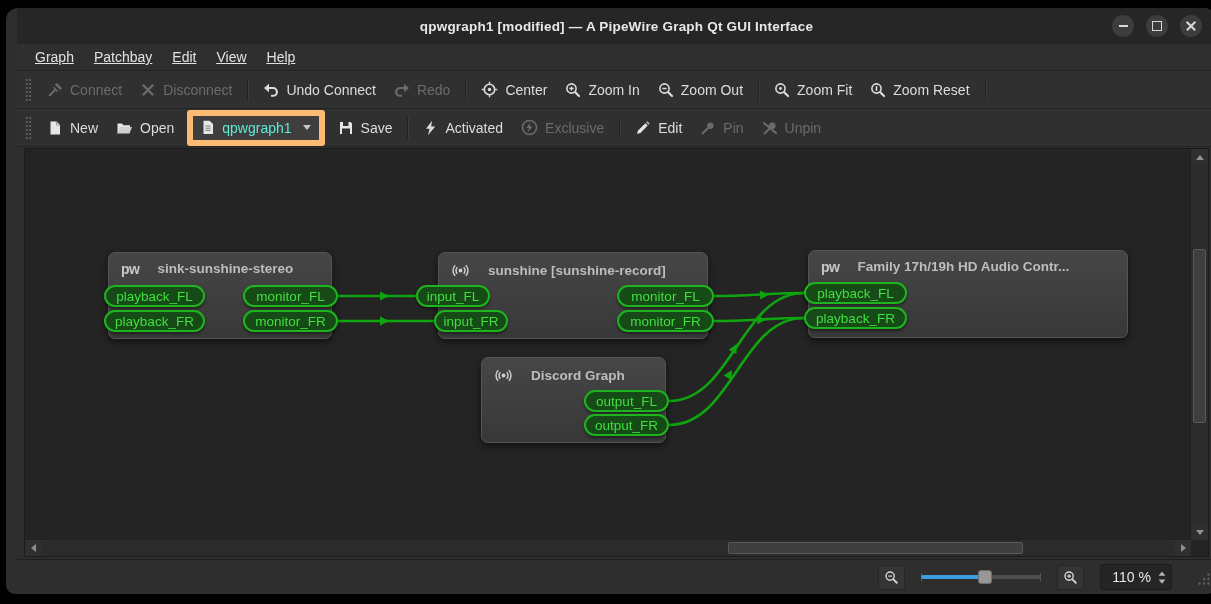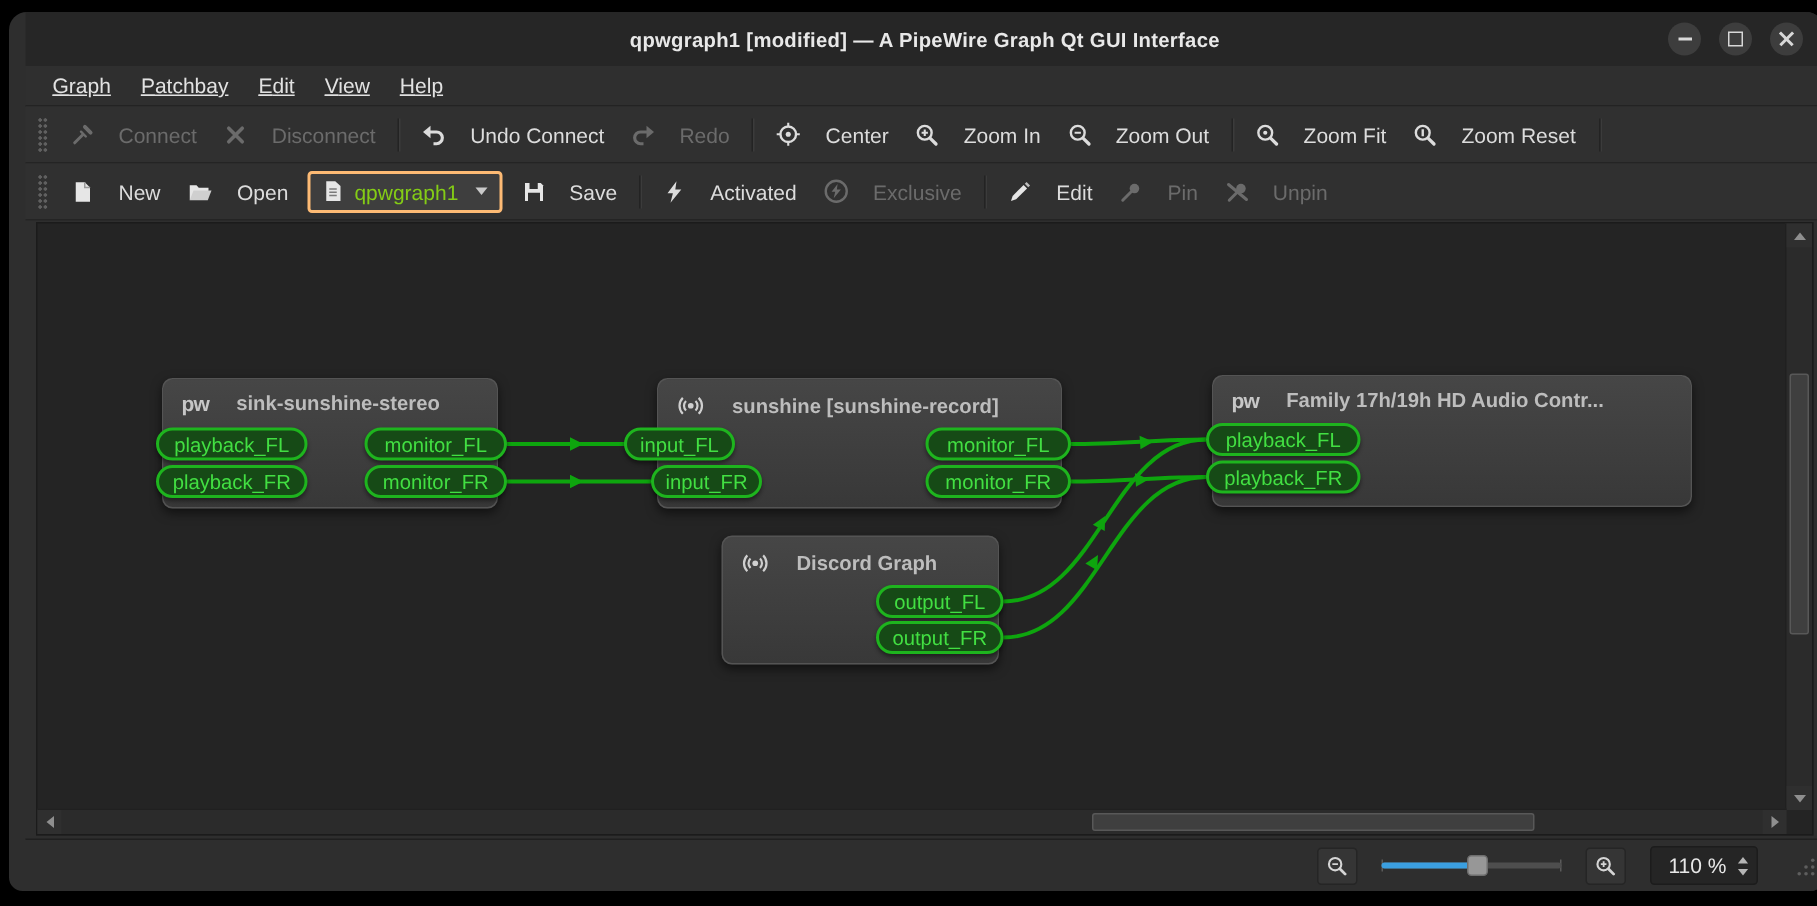--- a/index.html
+++ b/index.html
@@ -22,28 +22,28 @@
   
   .menubar{height:26px;background:#2f2f2f;display:flex;align-items:center;padding:0 8px;
     border-bottom:1px solid #232323;flex:0 0 auto;}
   .menu-item{padding:2px 10px;font-size:14px;color:#e2e2e2;text-decoration:underline;}
   .menu-item::first-letter{text-decoration:underline;}
   
   .tb{height:37px;background:#303030;display:flex;align-items:center;padding:0 4px;
     border-bottom:1px solid #242424;flex:0 0 auto;}
   .tb-handle{width:7px;height:24px;margin:0 6px 0 4px;
     background:radial-gradient(circle,#606060 1px,transparent 1.3px) 0 0/3.5px 4px repeat;}
-  .tb-btn{display:flex;align-items:center;gap:16px;padding:5px 9px;border-radius:3px;
+  .tb-btn{display:flex;align-items:center;gap:7px;padding:5px 9px;border-radius:3px;
     color:#dcdcdc;font-size:14px;white-space:nowrap;}
   .tb-btn.disabled{color:#6b6b6b;}
   .tb-sep{width:1px;height:22px;background:#232323;margin:0 6px;box-shadow:1px 0 0 #3b3b3b;}
   .icon{display:inline-flex;align-items:center;justify-content:center;}
   .icon svg{display:block;}
-  .combo{display:flex;align-items:center;gap:7px;background:#3e3e3e;border:2px solid #fdba74;
-    border-radius:3px;padding:4px 8px;color:#84cc16;font-size:14px;margin:0 4px;}
+  .combo{display:flex;align-items:center;gap:7px;background:#3e3e3e;border:6px solid #fdba74;
+    border-radius:3px;padding:4px 8px;color:#5eead4;font-size:14px;margin:0 4px;}
   .caret-down{width:0;height:0;border-left:4.5px solid transparent;border-right:4.5px solid transparent;
     border-top:5px solid #c9c9c9;margin-left:4px;}
   
   .canvas-outer{flex:1 1 auto;margin:1px 7px 2px;position:relative;background:#242424;
     border:1px solid #1b1b1b;}
   .viewport{position:absolute;left:0;top:0;right:17px;bottom:16px;overflow:hidden;}
   .wires{position:absolute;left:0;top:0;}
   .wire{fill:none;stroke:#0ea50e;stroke-width:2.6px;}
   .node{position:absolute;background:linear-gradient(#464646,#383838);border:1px solid #545454;
     border-radius:7px;box-shadow:0 3px 7px rgba(0,0,0,.55);}

